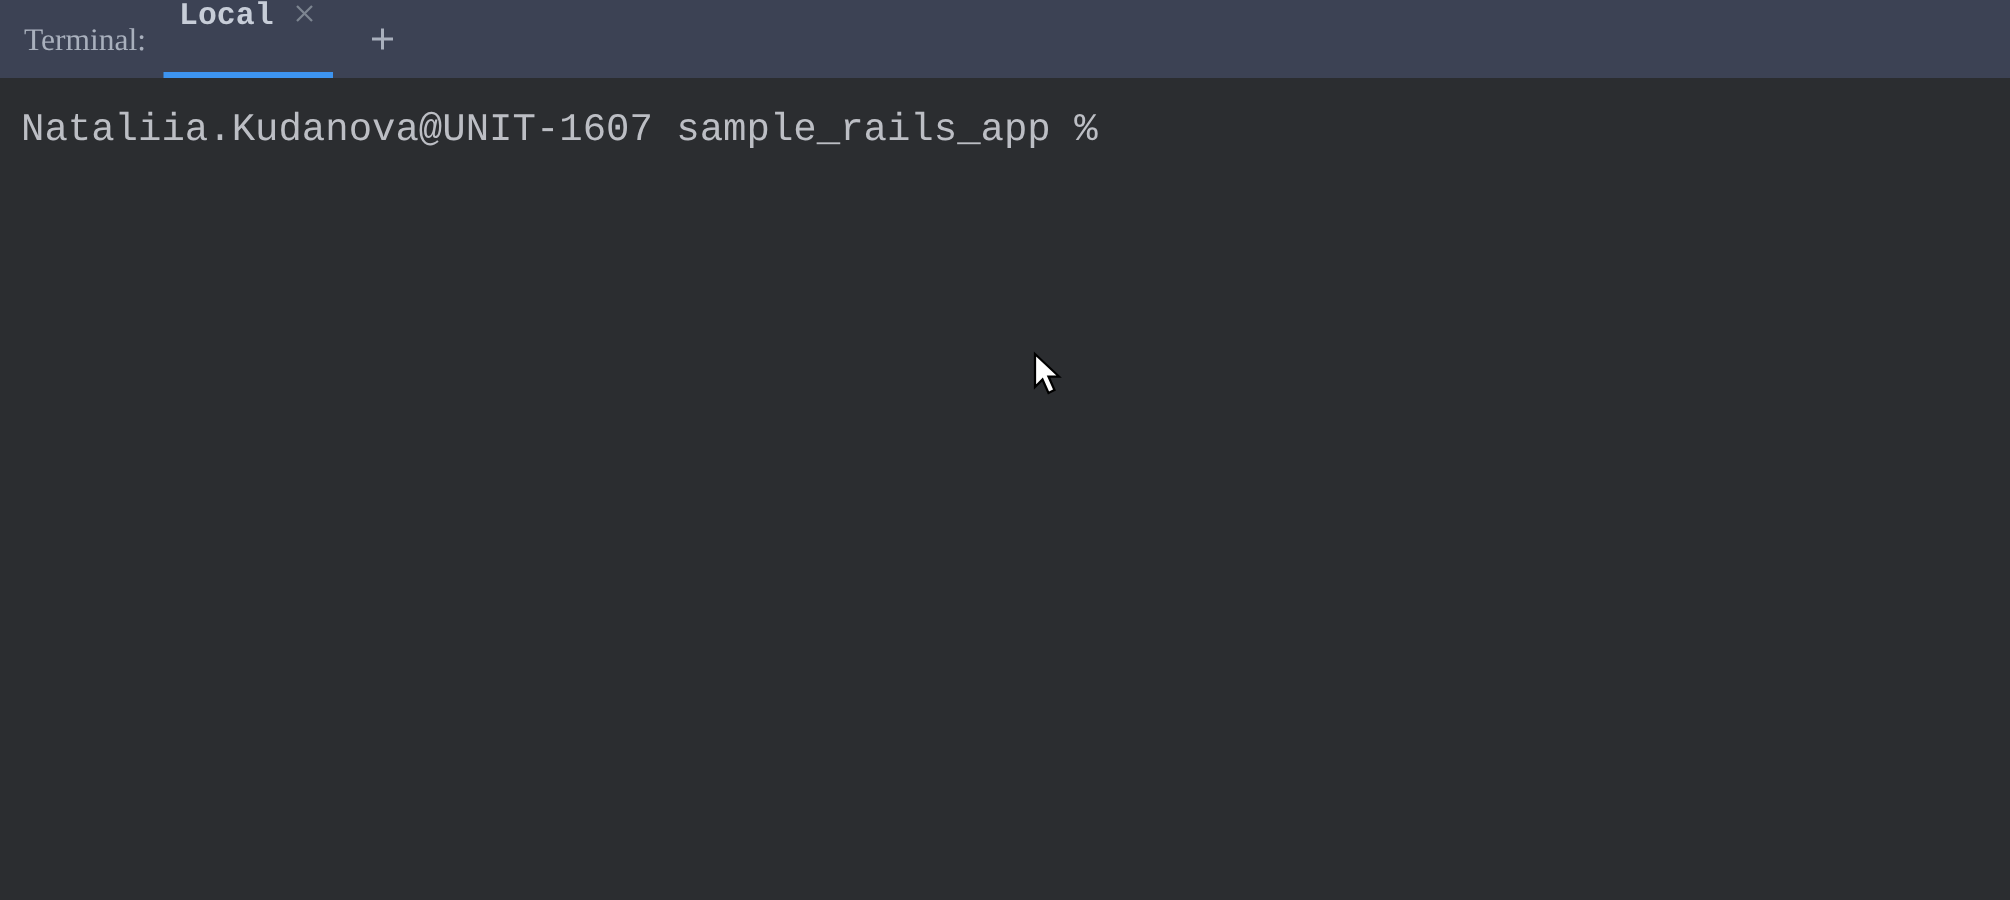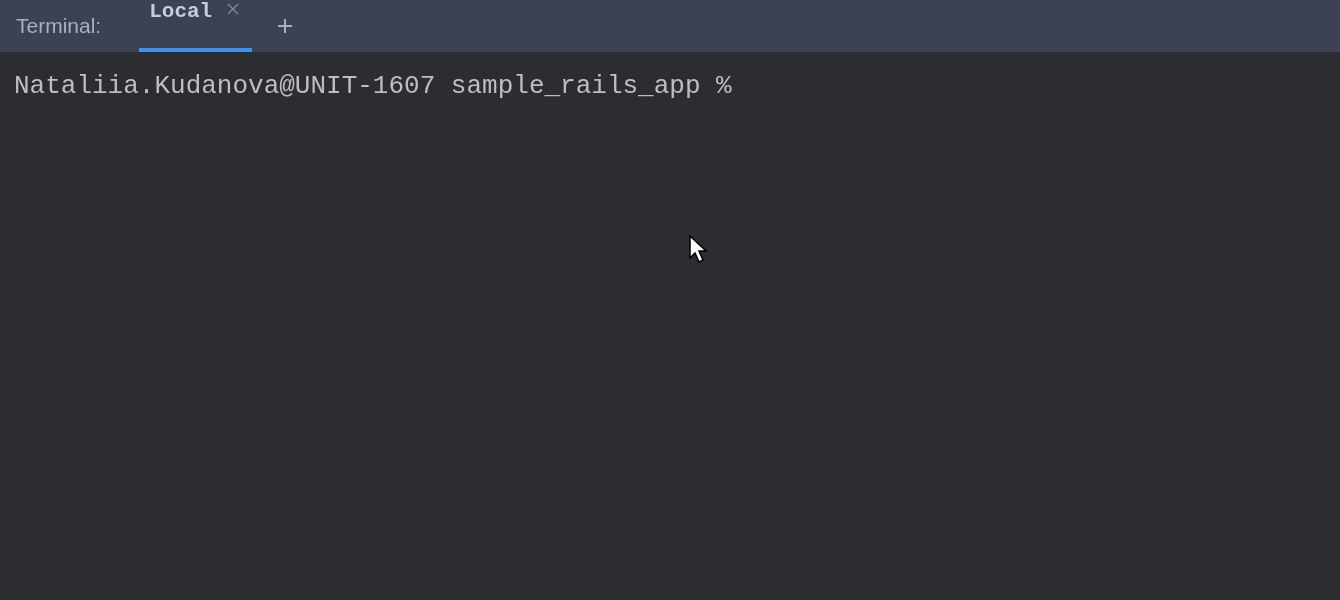--- a/index.html
+++ b/index.html
@@ -18,22 +18,22 @@
     .header {
       background: #3c4254;
       height: 52px;
       display: flex;
       align-items: center;
       padding-left: 16px;
     }
     .panel-title {
       color: #a9b0bd;
       font-size: 21px;
-      font-family: Liberation Sans, sans-serif;
-      margin-right: 38px;
+      font-family: Liberation Serif, serif;
+      margin-right: 12px;
     }
     .tab {
       display: flex;
       align-items: flex-start;
       height: 52px;
       padding: 0 10px;
       position: relative;
       font-weight: bold;
     }
     .tab.active::after {

